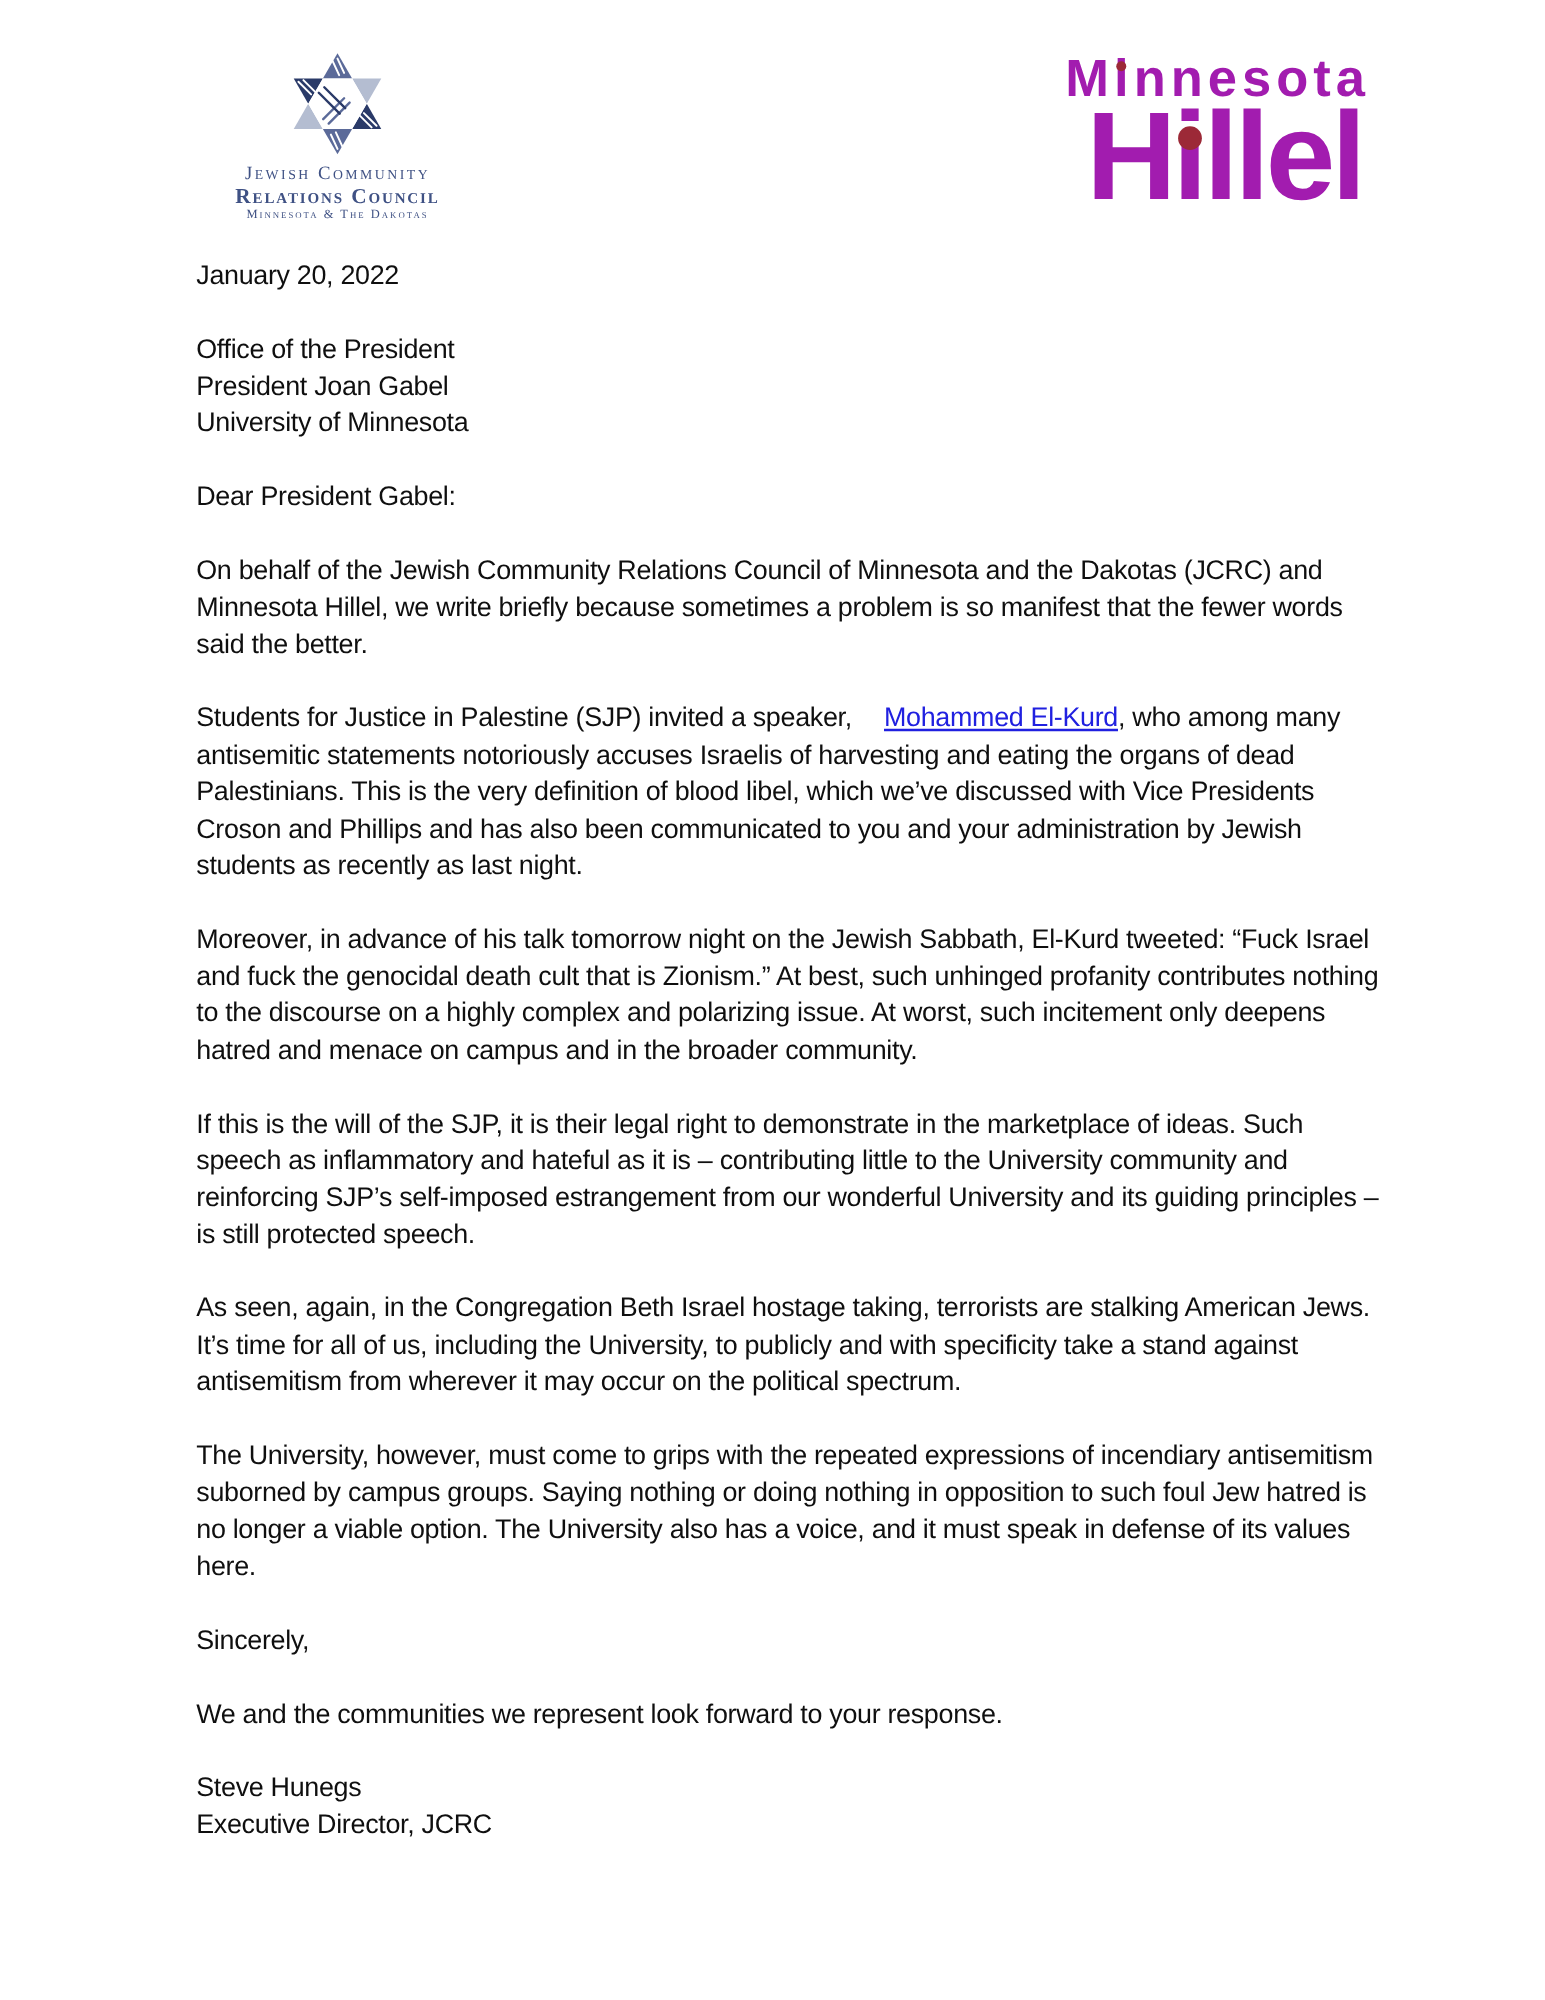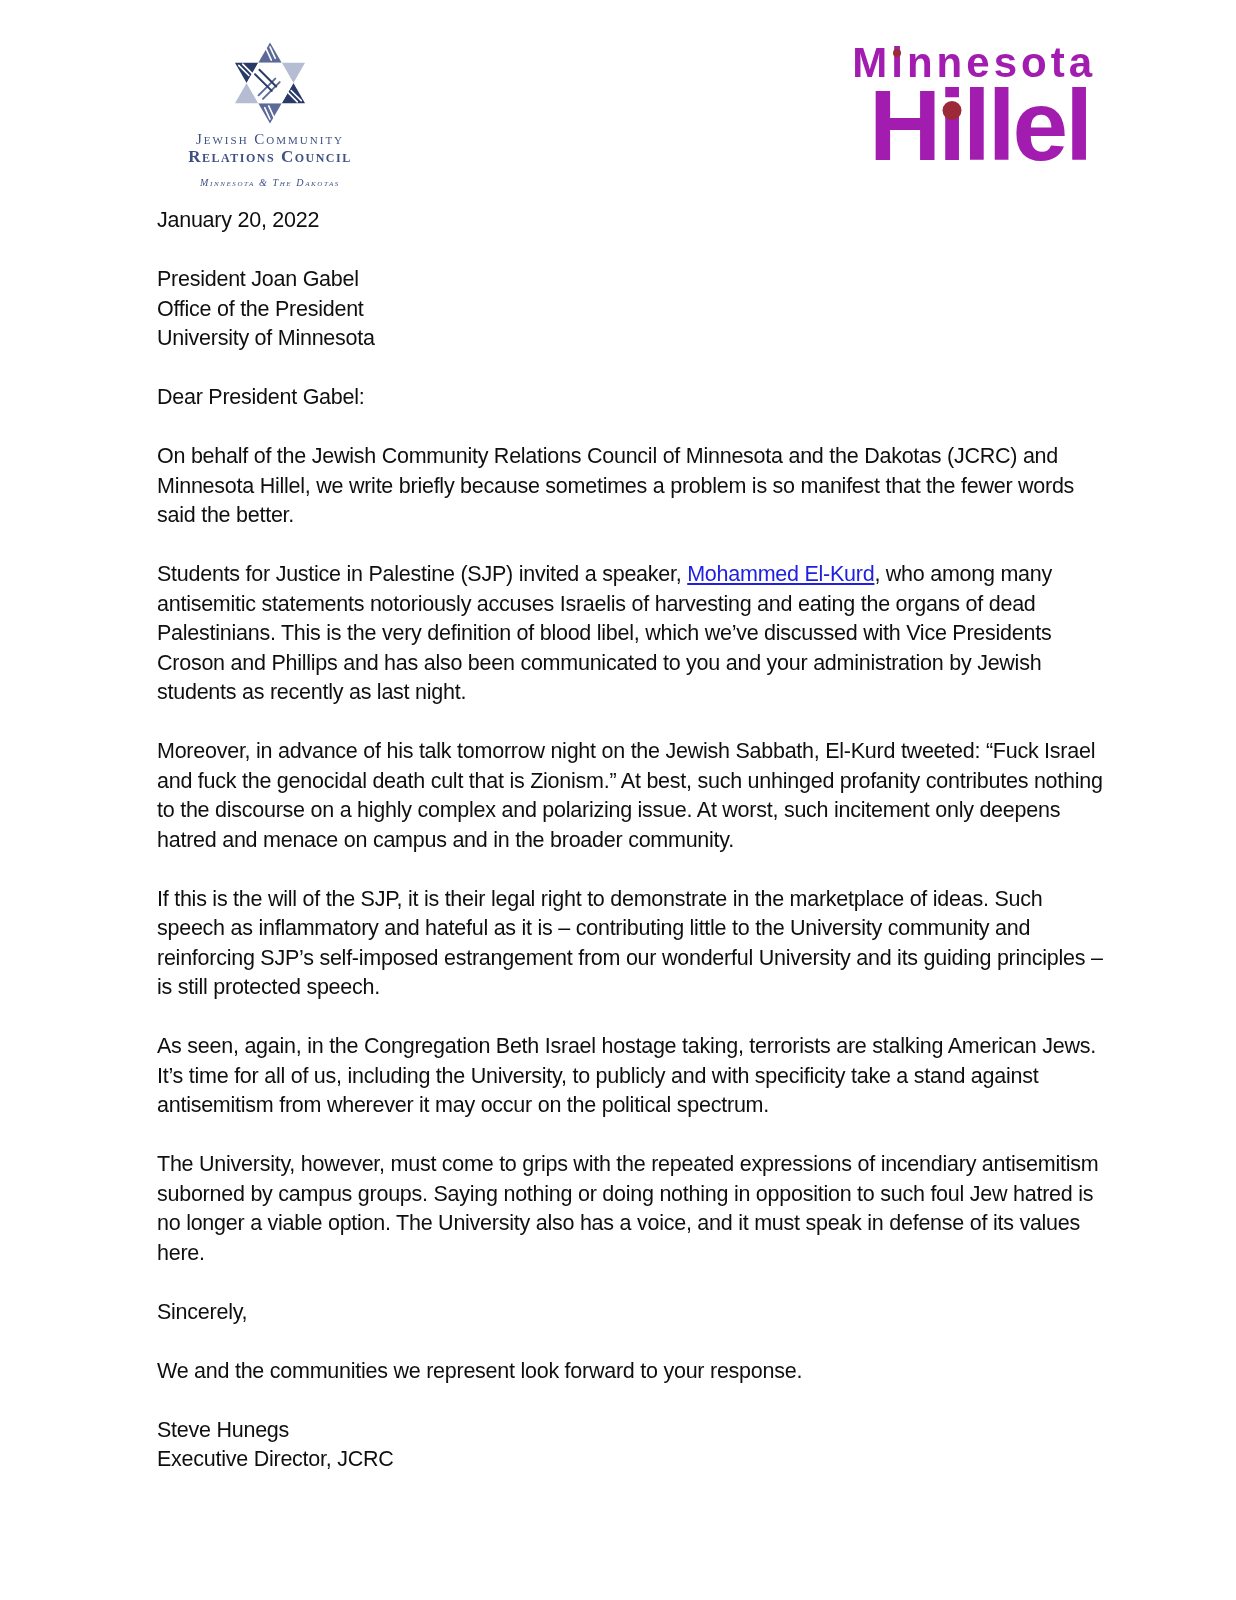--- a/index.html
+++ b/index.html
@@ -23,21 +23,21 @@
   .jcrc-star { display: block; width: 88px; height: 90px; margin: 0 auto 4px auto; }
   .jcrc-text {
     font-family: "Liberation Serif", "DejaVu Serif", serif;
     color: #3f5184;
     font-variant: small-caps;
     line-height: 1.05;
     text-align: center;
   }
   .jcrc-line1 { font-size: 15px; letter-spacing: 2px; }
   .jcrc-line2 { font-size: 17px; font-weight: bold; letter-spacing: 1.5px; }
-  .jcrc-line3 { font-size: 10px; letter-spacing: 1.6px; margin-top: 12px; font-style: italic; }
+  .jcrc-line3 { font-size: 10px; letter-spacing: 1.6px; margin-top: 1px; }
 
   
   .hillel-logo {
     position: absolute;
     right: 144px;
     top: 42px;
     text-align: right;
     color: #a21caf;
     font-weight: bold;
   }
@@ -63,21 +63,21 @@
     left: 157px;
     top: 206px;
     width: 950px;
     font-size: 21.5px;
     line-height: 29.5px;
     letter-spacing: -0.25px;
     color: #0f0f0f;
   }
   .letter-body p { margin: 0 0 29.5px 0; }
   .block { margin-bottom: 29.5px; }
-  .kurd-link { color: #2020e0; text-decoration: underline; cursor: pointer; }
+  .kurd-link { color: #2020e0; text-decoration: underline; cursor: pointer; margin-left: 20px; }
   .sig-row { display: flex; flex-direction: column; }
   .sig-col-left { width: 570px; flex: 0 0 570px; }
   .sig-col-right { flex: 1; margin-top: 36px; }
 </style>
 </head>
 <body>
 
 <div class="page">
 
   <div class="jcrc-logo">
@@ -122,22 +122,22 @@
   <div class="hillel-logo">
     <div class="hillel-line1"><span>M</span><span class="dot-i dot-i-sm">i</span><span>nnesota</span></div>
     <div class="hillel-line2"><span>H</span><span class="dot-i dot-i-lg">i</span><span>llel</span></div>
   </div>
 
   <div class="letter-body">
 
     <p>January 20, 2022</p>
 
     <div class="block">
+      <div>Office of the President</div>
       <div>President Joan Gabel</div>
-      <div>Office of the President</div>
       <div>University of Minnesota</div>
     </div>
 
     <p>Dear President Gabel:</p>
 
     <p>On behalf of the Jewish Community Relations Council of Minnesota and the Dakotas (JCRC) and Minnesota Hillel, we write briefly because sometimes a problem is so manifest that the fewer words said the better.</p>
 
     <p><span>Students for Justice in Palestine (SJP) invited a speaker, </span><a href="#" class="kurd-link">Mohammed El-Kurd</a><span>, who among many antisemitic statements notoriously accuses Israelis of harvesting and eating the organs of dead Palestinians. This is the very definition of blood libel, which we’ve discussed with Vice Presidents Croson and Phillips and has also been communicated to you and your administration by Jewish students as recently as last night.</span></p>
 
     <p>Moreover, in advance of his talk tomorrow night on the Jewish Sabbath, El-Kurd tweeted: “Fuck Israel and fuck the genocidal death cult that is Zionism.” At best, such unhinged profanity contributes nothing to the discourse on a highly complex and polarizing issue. At worst, such incitement only deepens hatred and menace on campus and in the broader community.</p>

